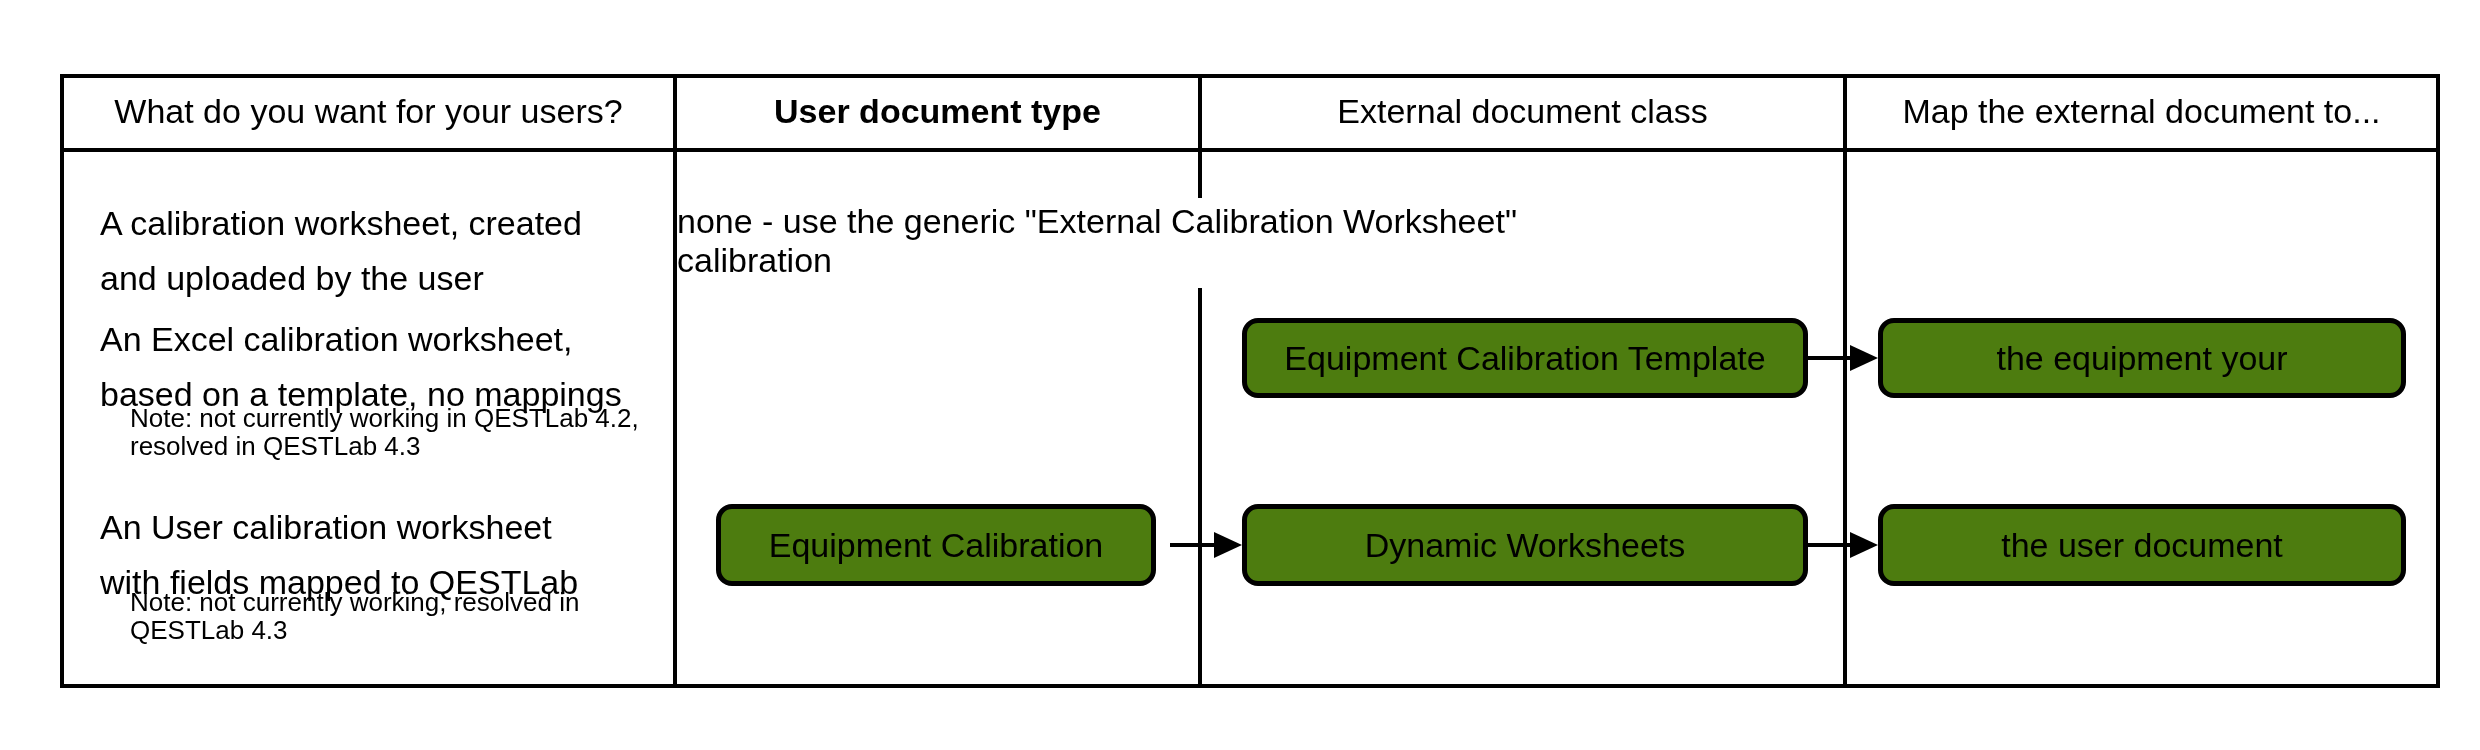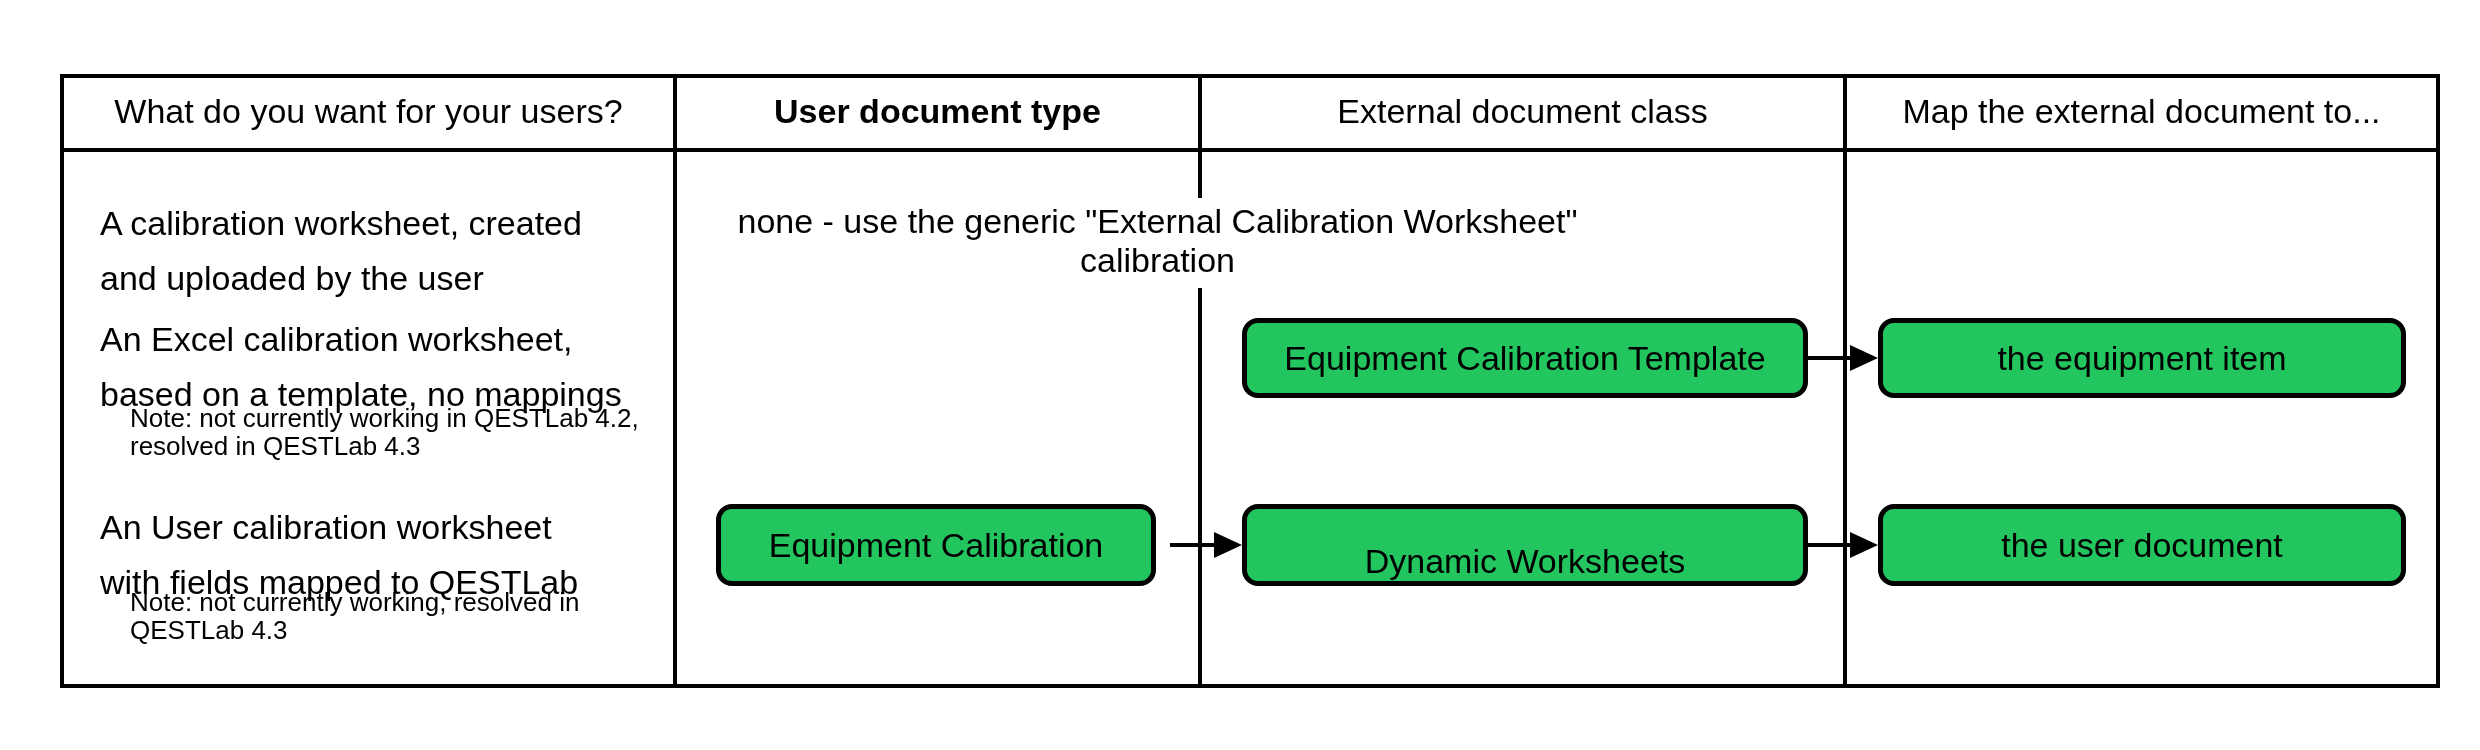--- a/index.html
+++ b/index.html
@@ -27,25 +27,25 @@
     position:absolute;font-size:34px;line-height:55px;
     white-space:pre-line;text-align:left;
   }
   .note-text{
     position:absolute;font-size:26px;line-height:28px;
     white-space:pre-line;text-align:left;
   }
   .span-text{
     position:absolute;left:677px;top:218px;width:961px;height:46px;
     display:flex;align-items:center;justify-content:center;
-    font-size:34px;text-align:center;
+    font-size:34px;
   }
   .flow-box{
     position:absolute;border:5px solid #000;border-radius:16px;
-    box-sizing:border-box;background:#22c55e;
+    box-sizing:border-box;background:#4d7c0f;
     display:flex;align-items:center;justify-content:center;
     font-size:34px;text-align:center;
   }
   .arrow-line{position:absolute;background:#000;height:4px;}
   .arrow-head{
     position:absolute;width:0;height:0;
     border-top:13px solid transparent;
     border-bottom:13px solid transparent;
     border-left:28px solid #000;
   }
@@ -76,34 +76,34 @@
 based on a template, no mappings</div>
   <div class="note-text" style="left:130px;top:404px;">Note: not currently working in QESTLab 4.2,
 resolved in QESTLab 4.3</div>
 
   <div class="flow-box" style="left:1242px;top:318px;width:566px;height:80px;">
     <span>Equipment Calibration Template</span>
   </div>
   <div class="arrow-line" style="left:1808px;top:356px;width:44px;"></div>
   <div class="arrow-head" style="left:1850px;top:345px;"></div>
   <div class="flow-box" style="left:1878px;top:318px;width:528px;height:80px;">
-    <span>the equipment item</span>
+    <span>the equipment your</span>
   </div>
 
   <div class="body-text" style="left:100px;top:500px;">An User calibration worksheet
 with fields mapped to QESTLab</div>
   <div class="note-text" style="left:130px;top:588px;">Note: not currently working, resolved in
 QESTLab 4.3</div>
 
   <div class="flow-box" style="left:716px;top:504px;width:440px;height:82px;">
     <span>Equipment Calibration</span>
   </div>
   <div class="arrow-line" style="left:1170px;top:543px;width:46px;"></div>
   <div class="arrow-head" style="left:1214px;top:532px;"></div>
-  <div class="flow-box" style="left:1242px;top:504px;width:566px;height:82px;align-items:flex-end;">
+  <div class="flow-box" style="left:1242px;top:504px;width:566px;height:82px;">
     <span>Dynamic Worksheets</span>
   </div>
   <div class="arrow-line" style="left:1808px;top:543px;width:44px;"></div>
   <div class="arrow-head" style="left:1850px;top:532px;"></div>
   <div class="flow-box" style="left:1878px;top:504px;width:528px;height:82px;">
     <span>the user document</span>
   </div>
 
 </div>
 

